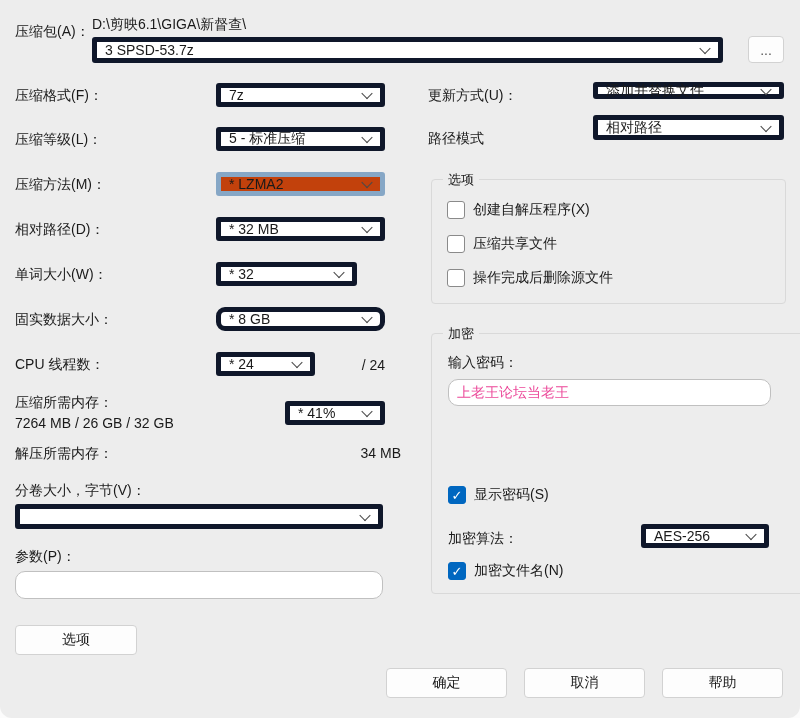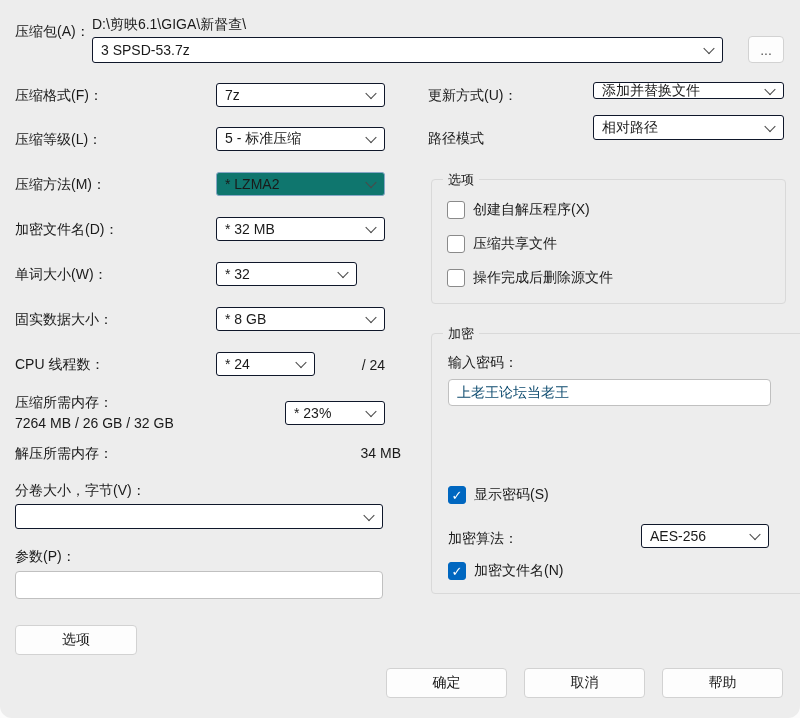--- a/index.html
+++ b/index.html
@@ -14,43 +14,43 @@
     background:#ededed;
     border-radius:0 0 12px 12px;
     overflow:hidden;
     color:#1a1a1a;
   }
   .lbl{position:absolute;font-size:14px;line-height:18px;white-space:nowrap;}
   .static{position:absolute;font-size:14px;line-height:18px;white-space:nowrap;}
   .combo{
     position:absolute;height:24px;
     background:#ffffff;
-    border:1px solid #0f172a;
+    border:5px solid #0f172a;
     border-radius:3px;
     display:flex;align-items:center;
     padding:0 26px 0 8px;
     box-sizing:border-box;
     font-size:14px;white-space:nowrap;
     cursor:default;
   }
-  .combo.focused{background:#0f766e;border-color:#86a7c6;}
+  .combo.focused{background:#c2410c;border-color:#86a7c6;}
   .chev{
     position:absolute;right:9px;top:50%;
     width:7px;height:7px;
     border-right:1.5px solid #4a4a4a;
     border-bottom:1.5px solid #4a4a4a;
     transform:translateY(-68%) rotate(45deg);
   }
   .textinput{
     position:absolute;
     border:1px solid #c0c0c0;background:#fff;
     font-size:14px;padding:0 8px;
     box-sizing:border-box;
-    font-family:inherit;color:#0c4a6e;
-    border-radius:4px;outline:none;
+    font-family:inherit;color:#ec4899;
+    border-radius:10px;outline:none;
   }
   .btn{
     position:absolute;
     background:#fdfdfd;
     border:1px solid #d2d2d2;
     border-radius:4px;
     font-size:14px;font-family:inherit;color:#1a1a1a;
     display:flex;align-items:center;justify-content:center;
     box-sizing:border-box;cursor:default;
   }
@@ -103,49 +103,49 @@
     <span>5 - 标准压缩</span>
     <span class="chev"></span>
   </div>
 
   <div class="lbl" style="left:15px;top:175px;">压缩方法(M)：</div>
   <div class="combo focused" style="left:216px;top:172px;width:169px;">
     <span>* LZMA2</span>
     <span class="chev"></span>
   </div>
 
-  <div class="lbl" style="left:15px;top:220px;">加密文件名(D)：</div>
+  <div class="lbl" style="left:15px;top:220px;">相对路径(D)：</div>
   <div class="combo" style="left:216px;top:217px;width:169px;">
     <span>* 32 MB</span>
     <span class="chev"></span>
   </div>
 
   <div class="lbl" style="left:15px;top:265px;">单词大小(W)：</div>
   <div class="combo" style="left:216px;top:262px;width:141px;">
     <span>* 32</span>
     <span class="chev"></span>
   </div>
 
   <div class="lbl" style="left:15px;top:310px;">固实数据大小：</div>
-  <div class="combo" style="left:216px;top:307px;width:169px;">
+  <div class="combo" style="left:216px;top:307px;width:169px;border-radius:9px;">
     <span>* 8 GB</span>
     <span class="chev"></span>
   </div>
 
   <div class="lbl" style="left:15px;top:355px;">CPU 线程数：</div>
   <div class="combo" style="left:216px;top:352px;width:99px;">
     <span>* 24</span>
     <span class="chev"></span>
   </div>
   <div class="static" style="left:352px;top:356px;width:33px;text-align:right;">/ 24</div>
 
   <div class="lbl" style="left:15px;top:393px;">压缩所需内存：</div>
   <div class="static" style="left:15px;top:414px;">7264 MB / 26 GB / 32 GB</div>
   <div class="combo" style="left:285px;top:401px;width:100px;">
-    <span>* 23%</span>
+    <span>* 41%</span>
     <span class="chev"></span>
   </div>
 
   <div class="lbl" style="left:15px;top:444px;">解压所需内存：</div>
   <div class="static" style="left:318px;top:444px;width:83px;text-align:right;">34 MB</div>
 
   <div class="lbl" style="left:15px;top:481px;">分卷大小，字节(V)：</div>
   <div class="combo" style="left:15px;top:504px;width:368px;height:25px;">
     <span></span>
     <span class="chev"></span>

